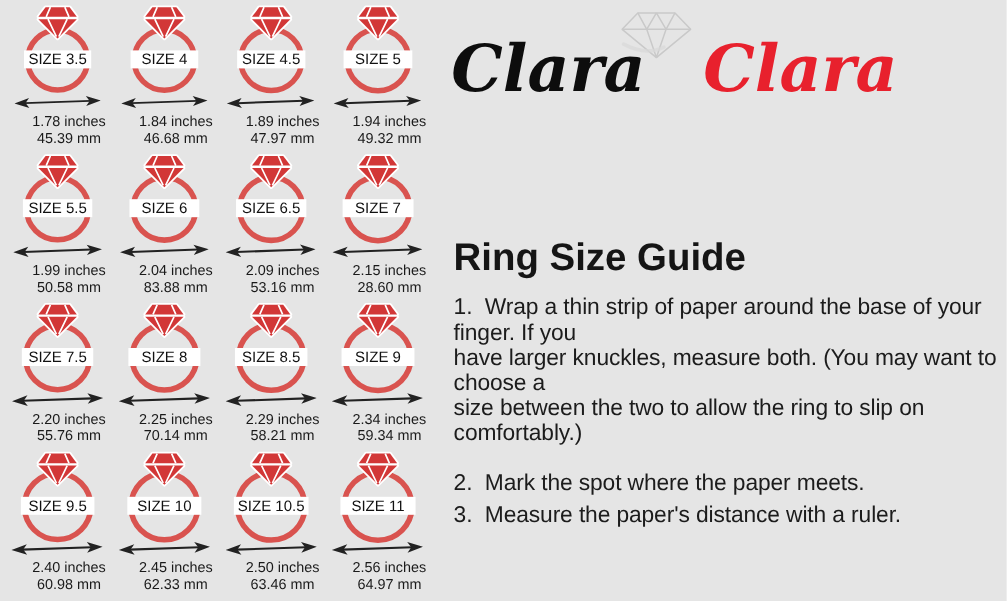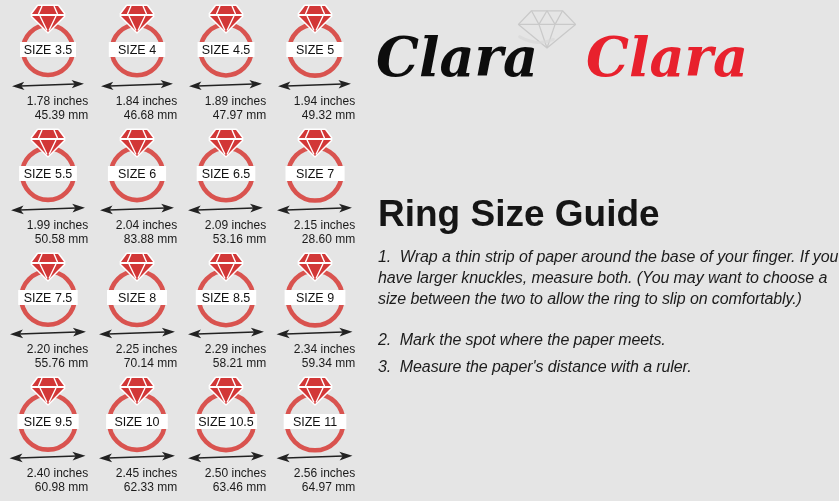--- a/index.html
+++ b/index.html
@@ -9,35 +9,35 @@
   
   #chart{position:absolute;left:3px;top:3px;display:grid;
          grid-template-columns:repeat(4,89px);grid-auto-rows:124px;justify-items:center;}
   .cell{width:100%;display:flex;flex-direction:column;align-items:center;}
   .ringfig{display:block;}
   .ring-circle{fill:none;stroke:var(--ring-red,#D9534F);stroke-width:4.6;}
   .size-label{font-family:"Liberation Sans",sans-serif;font-size:12.5px;fill:#111;}
   .arrowfig{display:block;margin-top:-3px;transform:rotate(-2deg);}
   .arrowfig line{stroke:#222;stroke-width:1.7;}
   .arrowfig polygon{fill:#222;}
-  .meas{margin-top:3px;text-align:right;font-size:12px;line-height:13.5px;color:#1a1a1a;margin-left:20px;}
+  .meas{margin-top:3px;text-align:center;font-size:12px;line-height:13.5px;color:#1a1a1a;margin-left:20px;}
 
   
   .logo{position:absolute;left:374px;top:6px;width:462px;height:100px;}
   .logo .gem{position:absolute;left:142px;top:2px;}
   .brand-word{position:absolute;font-family:"DejaVu Serif","Liberation Serif",serif;
               font-style:italic;font-weight:bold;font-size:54px;line-height:1;white-space:nowrap;}
   .clara{left:2px;top:24px;color:#0d0d0d;}
   .pucci{left:212px;top:24px;color:var(--brand-red,#E8212D);}
 
-  .headline{position:absolute;left:378px;top:194px;margin:0;font-size:37px;line-height:40px;
+  .headline{position:absolute;left:378px;top:194px;margin:0;font-size:32px;line-height:40px;
             font-weight:700;color:#151515;letter-spacing:0;}
   .steps{position:absolute;left:378px;top:246px;width:462px;}
-  .steps p{margin:0;white-space:pre-wrap;font-size:16px;line-height:21px;color:#1c1c1c;
-           letter-spacing:-0.1px;font-style:italic;}
+  .steps p{margin:0;white-space:pre-wrap;font-size:19px;line-height:21px;color:#1c1c1c;
+           letter-spacing:-0.1px;}
   .steps p + p{margin-top:6px;}
   .steps p.first{margin-bottom:20px;}
 </style>
 </head>
 <body>
 
 <div class="page">
 
   <section id="chart">
     <div class="cell">

